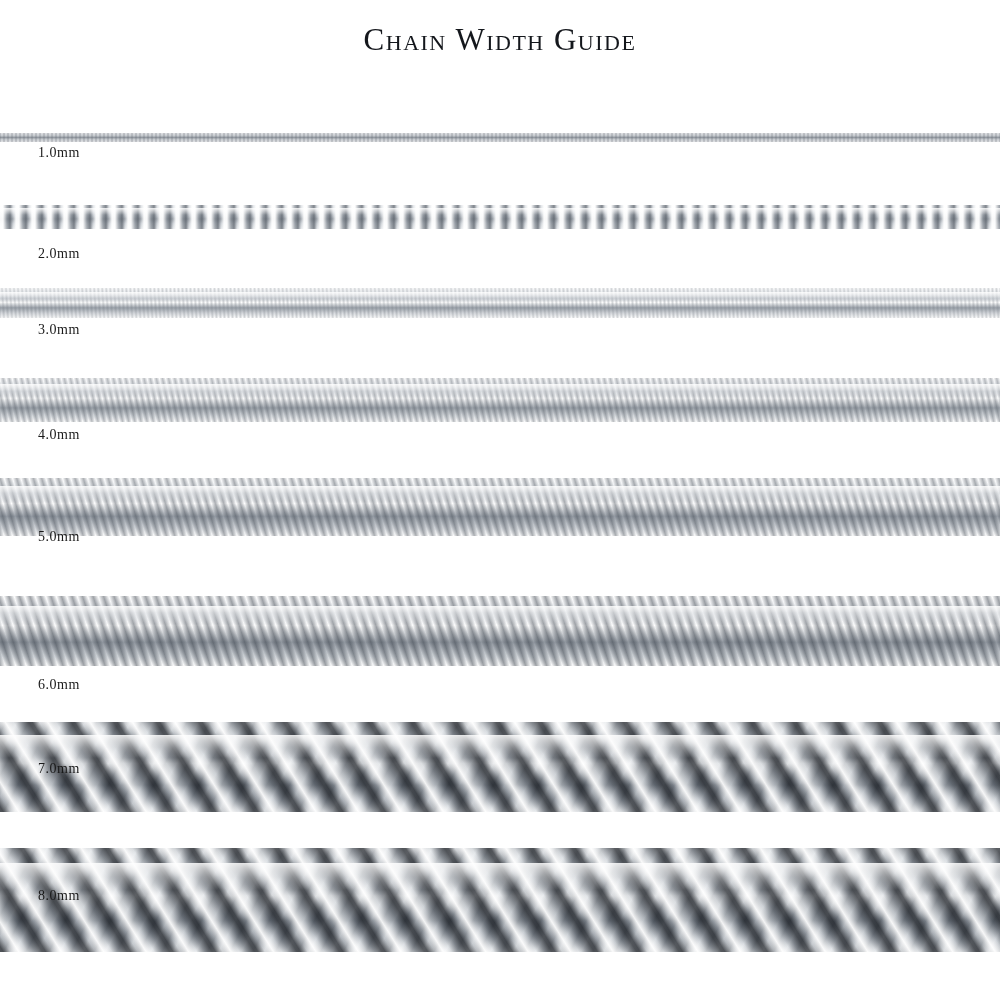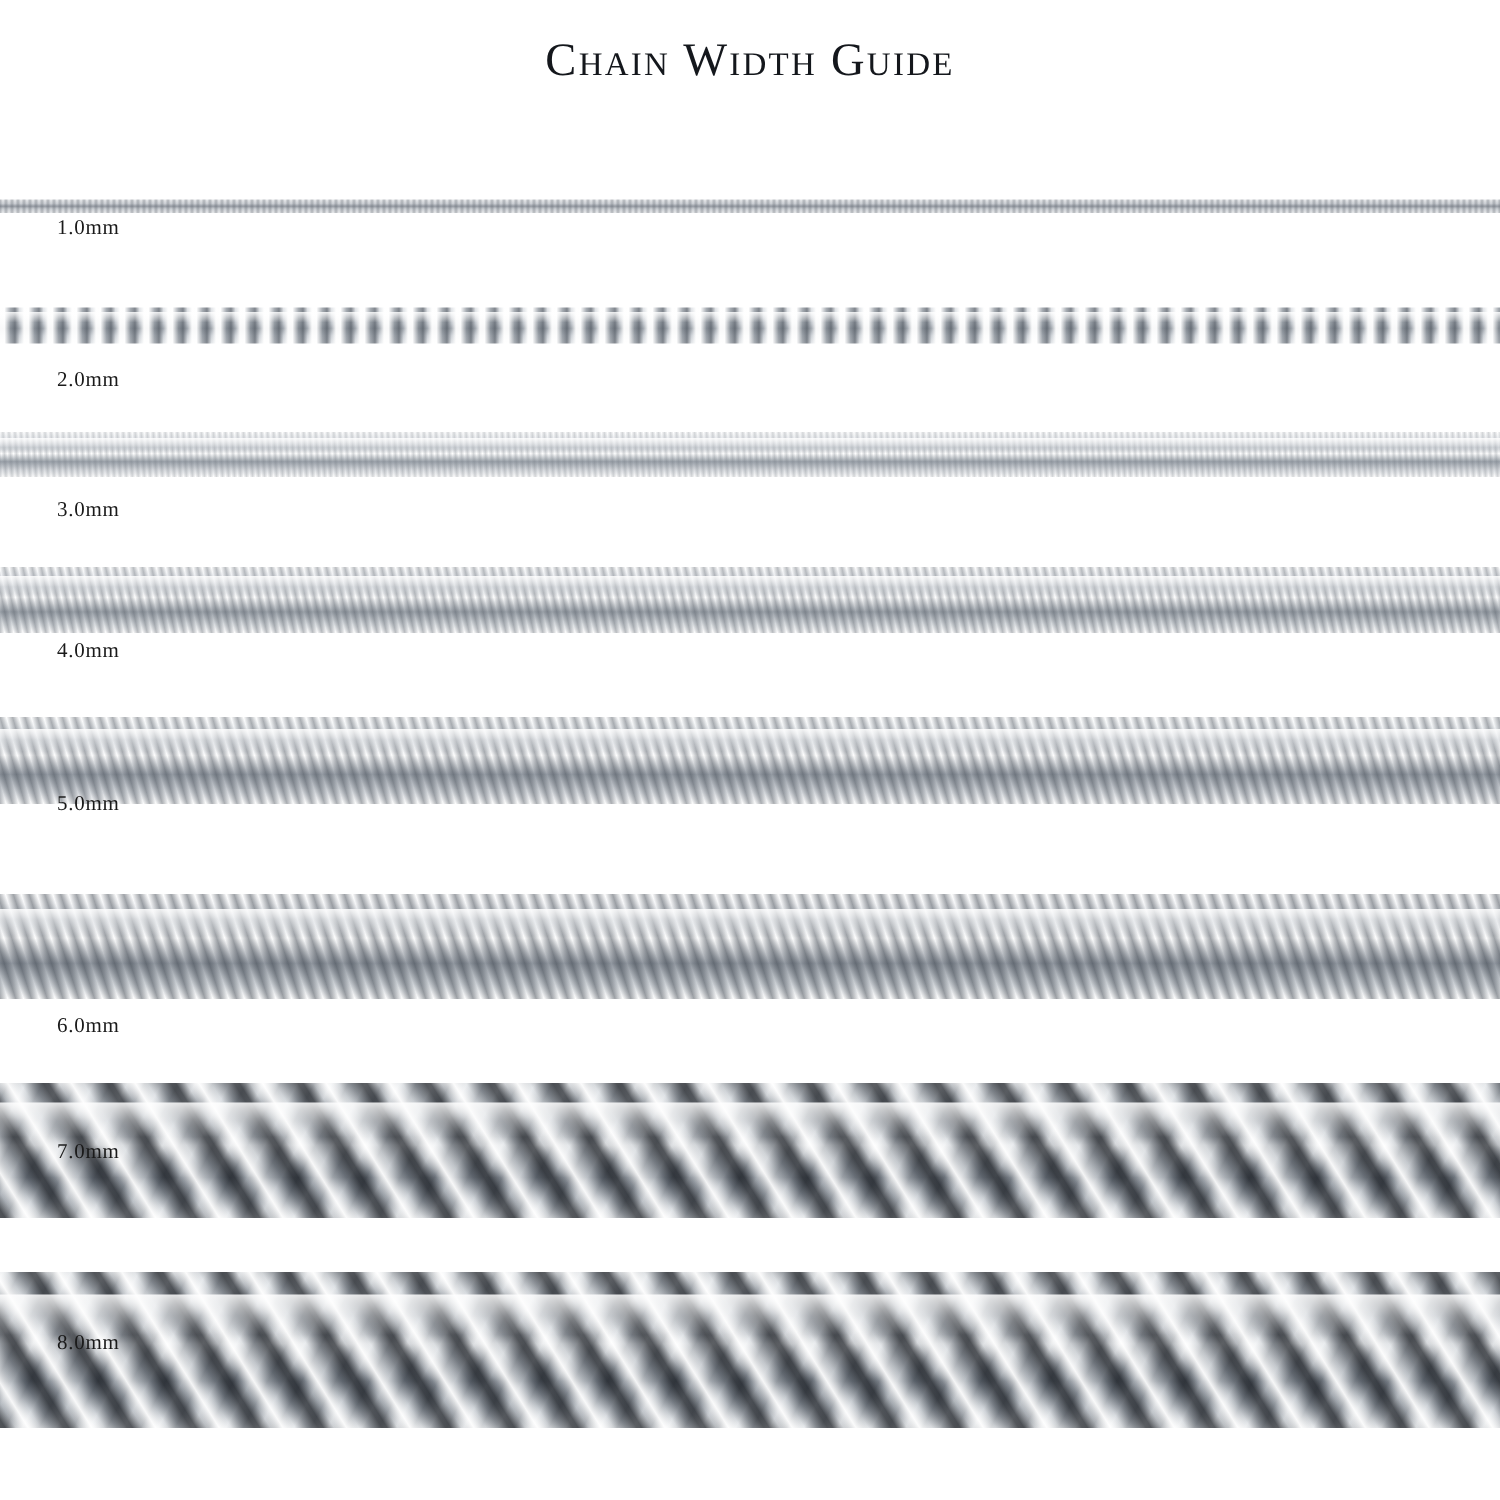--- a/index.html
+++ b/index.html
@@ -215,21 +215,21 @@
       <div class="gloss"></div>
     </div>
   </div>
   <div class="label" style="top:246px;">2.0mm</div>
 
   <div class="row" style="top:288px;height:30px;">
     <div class="chain c-3" style="top:0;height:30px;">
       <div class="gloss"></div>
     </div>
   </div>
-  <div class="label" style="top:333px;">3.0mm</div>
+  <div class="label" style="top:322px;">3.0mm</div>
 
   <div class="row" style="top:378px;height:44px;">
     <div class="chain c-4" style="top:0;height:44px;">
       <div class="gloss"></div>
     </div>
   </div>
   <div class="label" style="top:427px;">4.0mm</div>
 
   <div class="row" style="top:478px;height:58px;">
     <div class="chain c-5" style="top:0;height:58px;">

